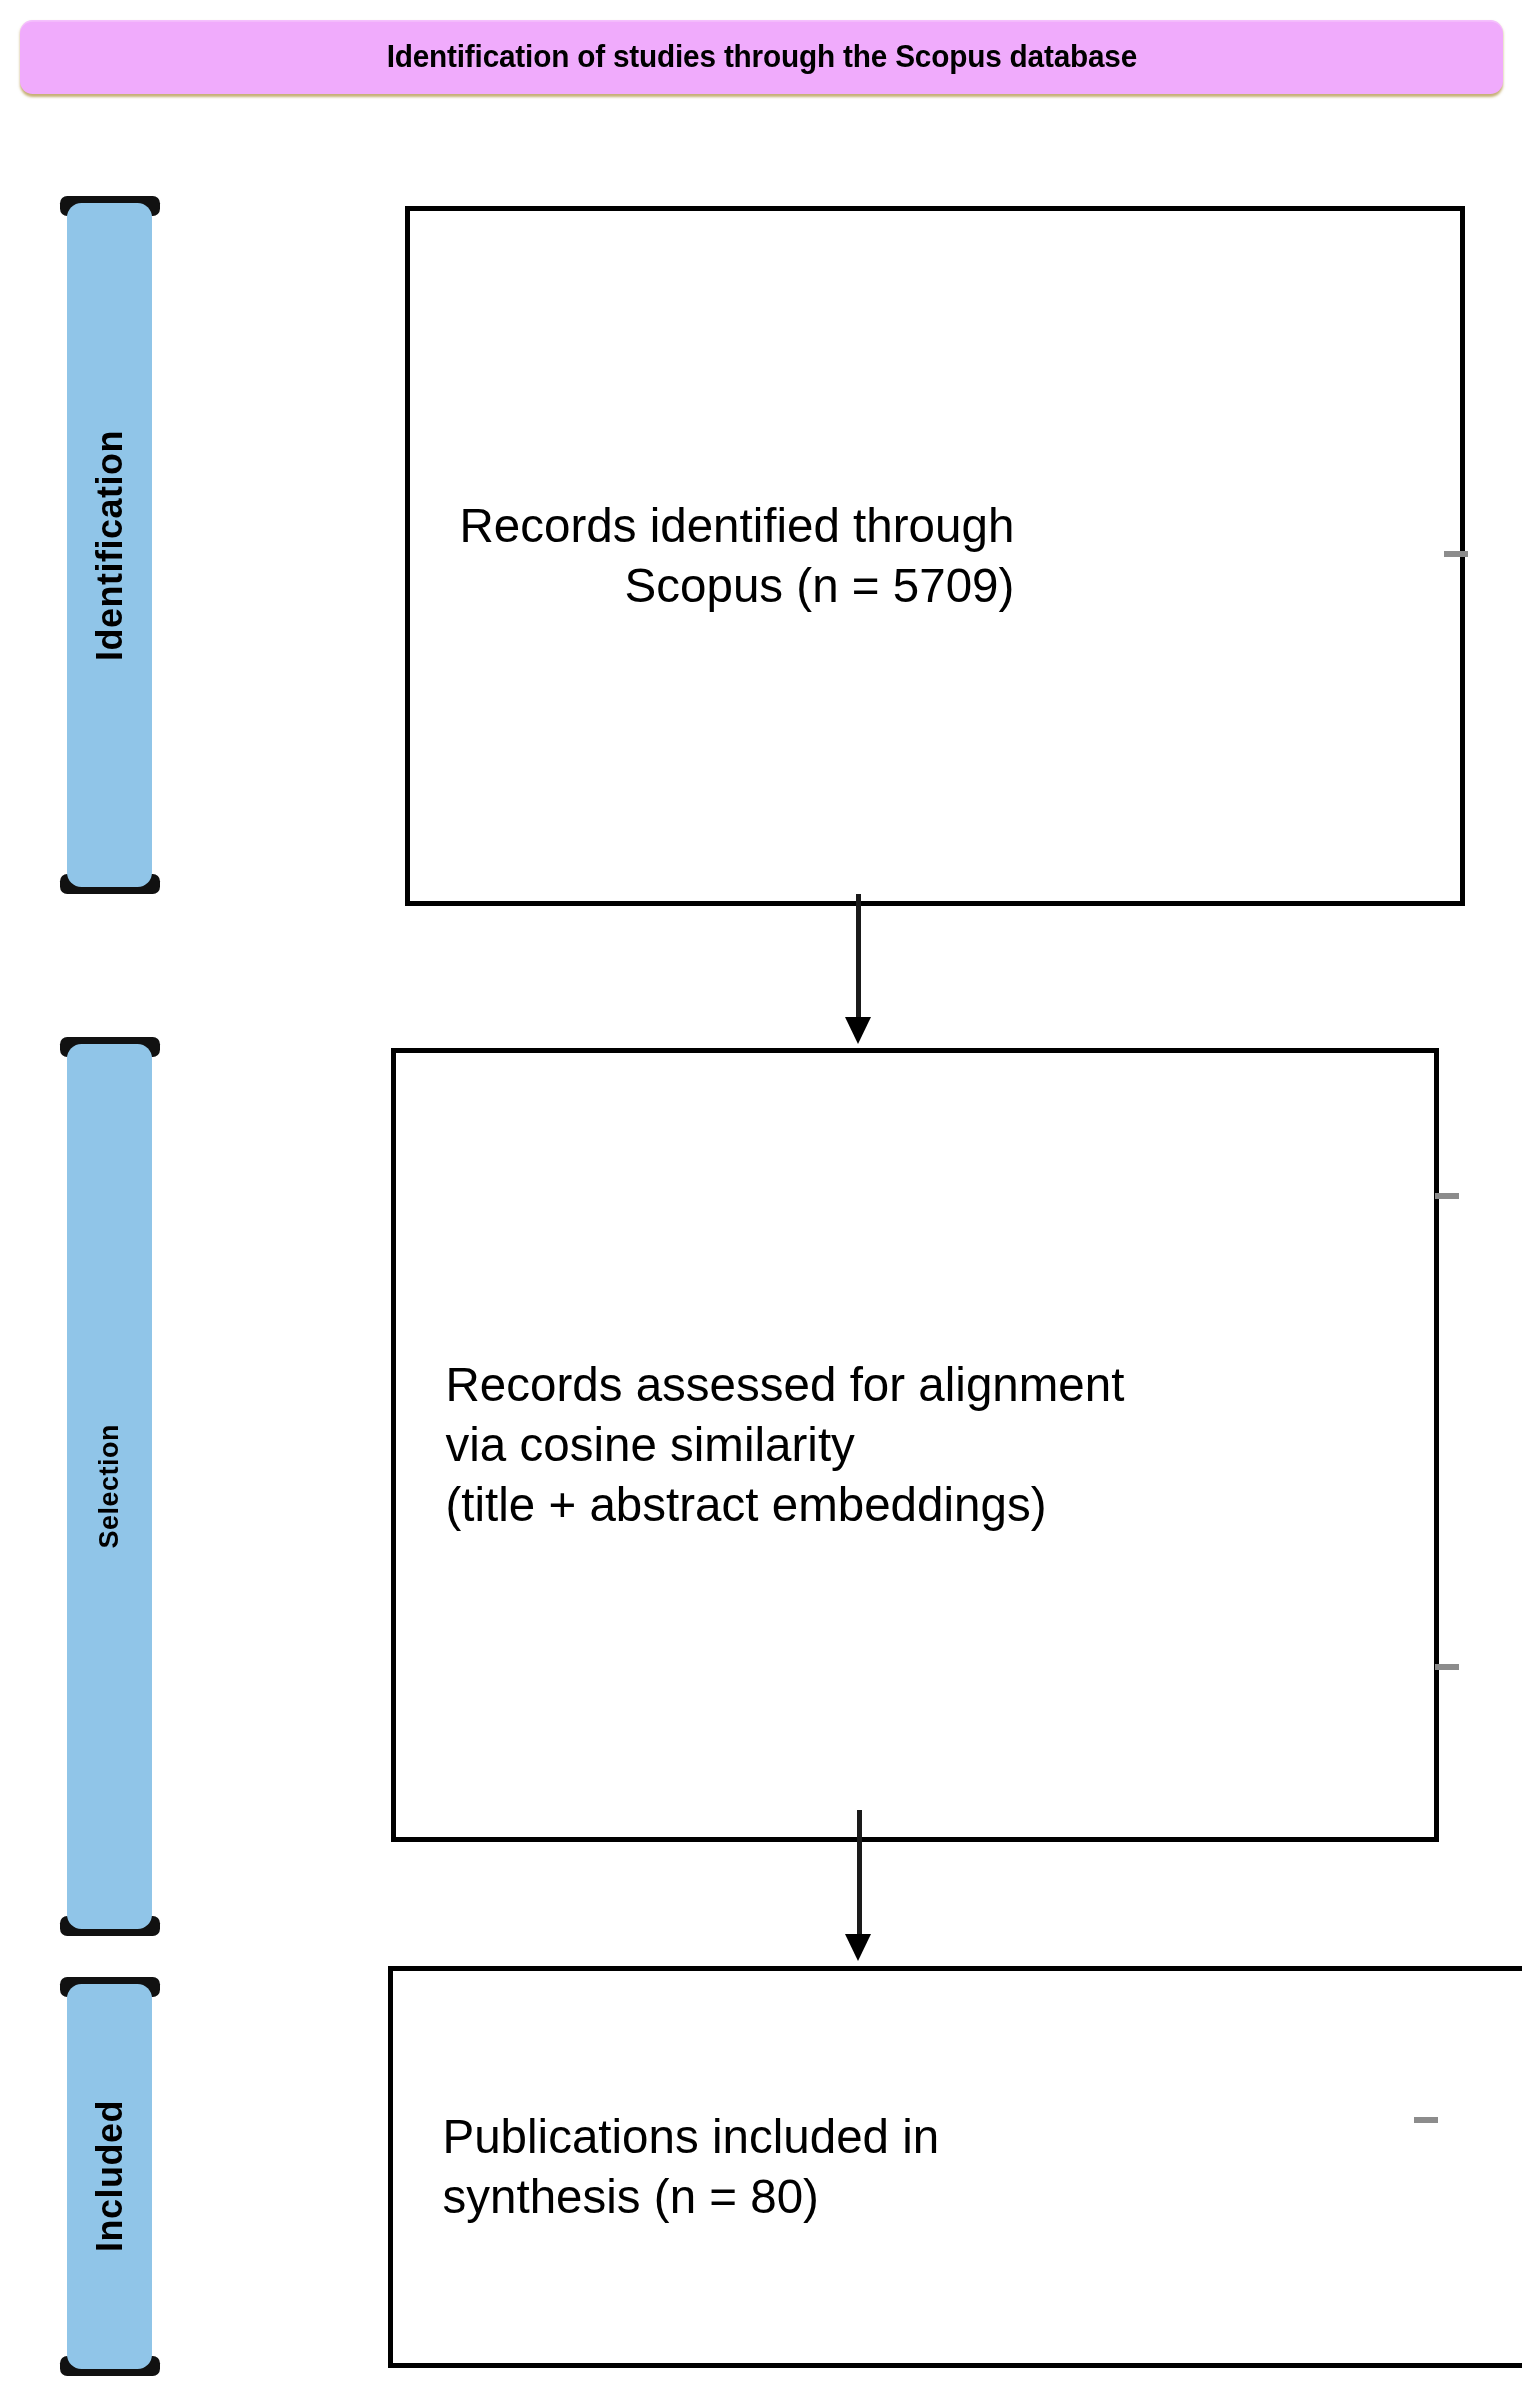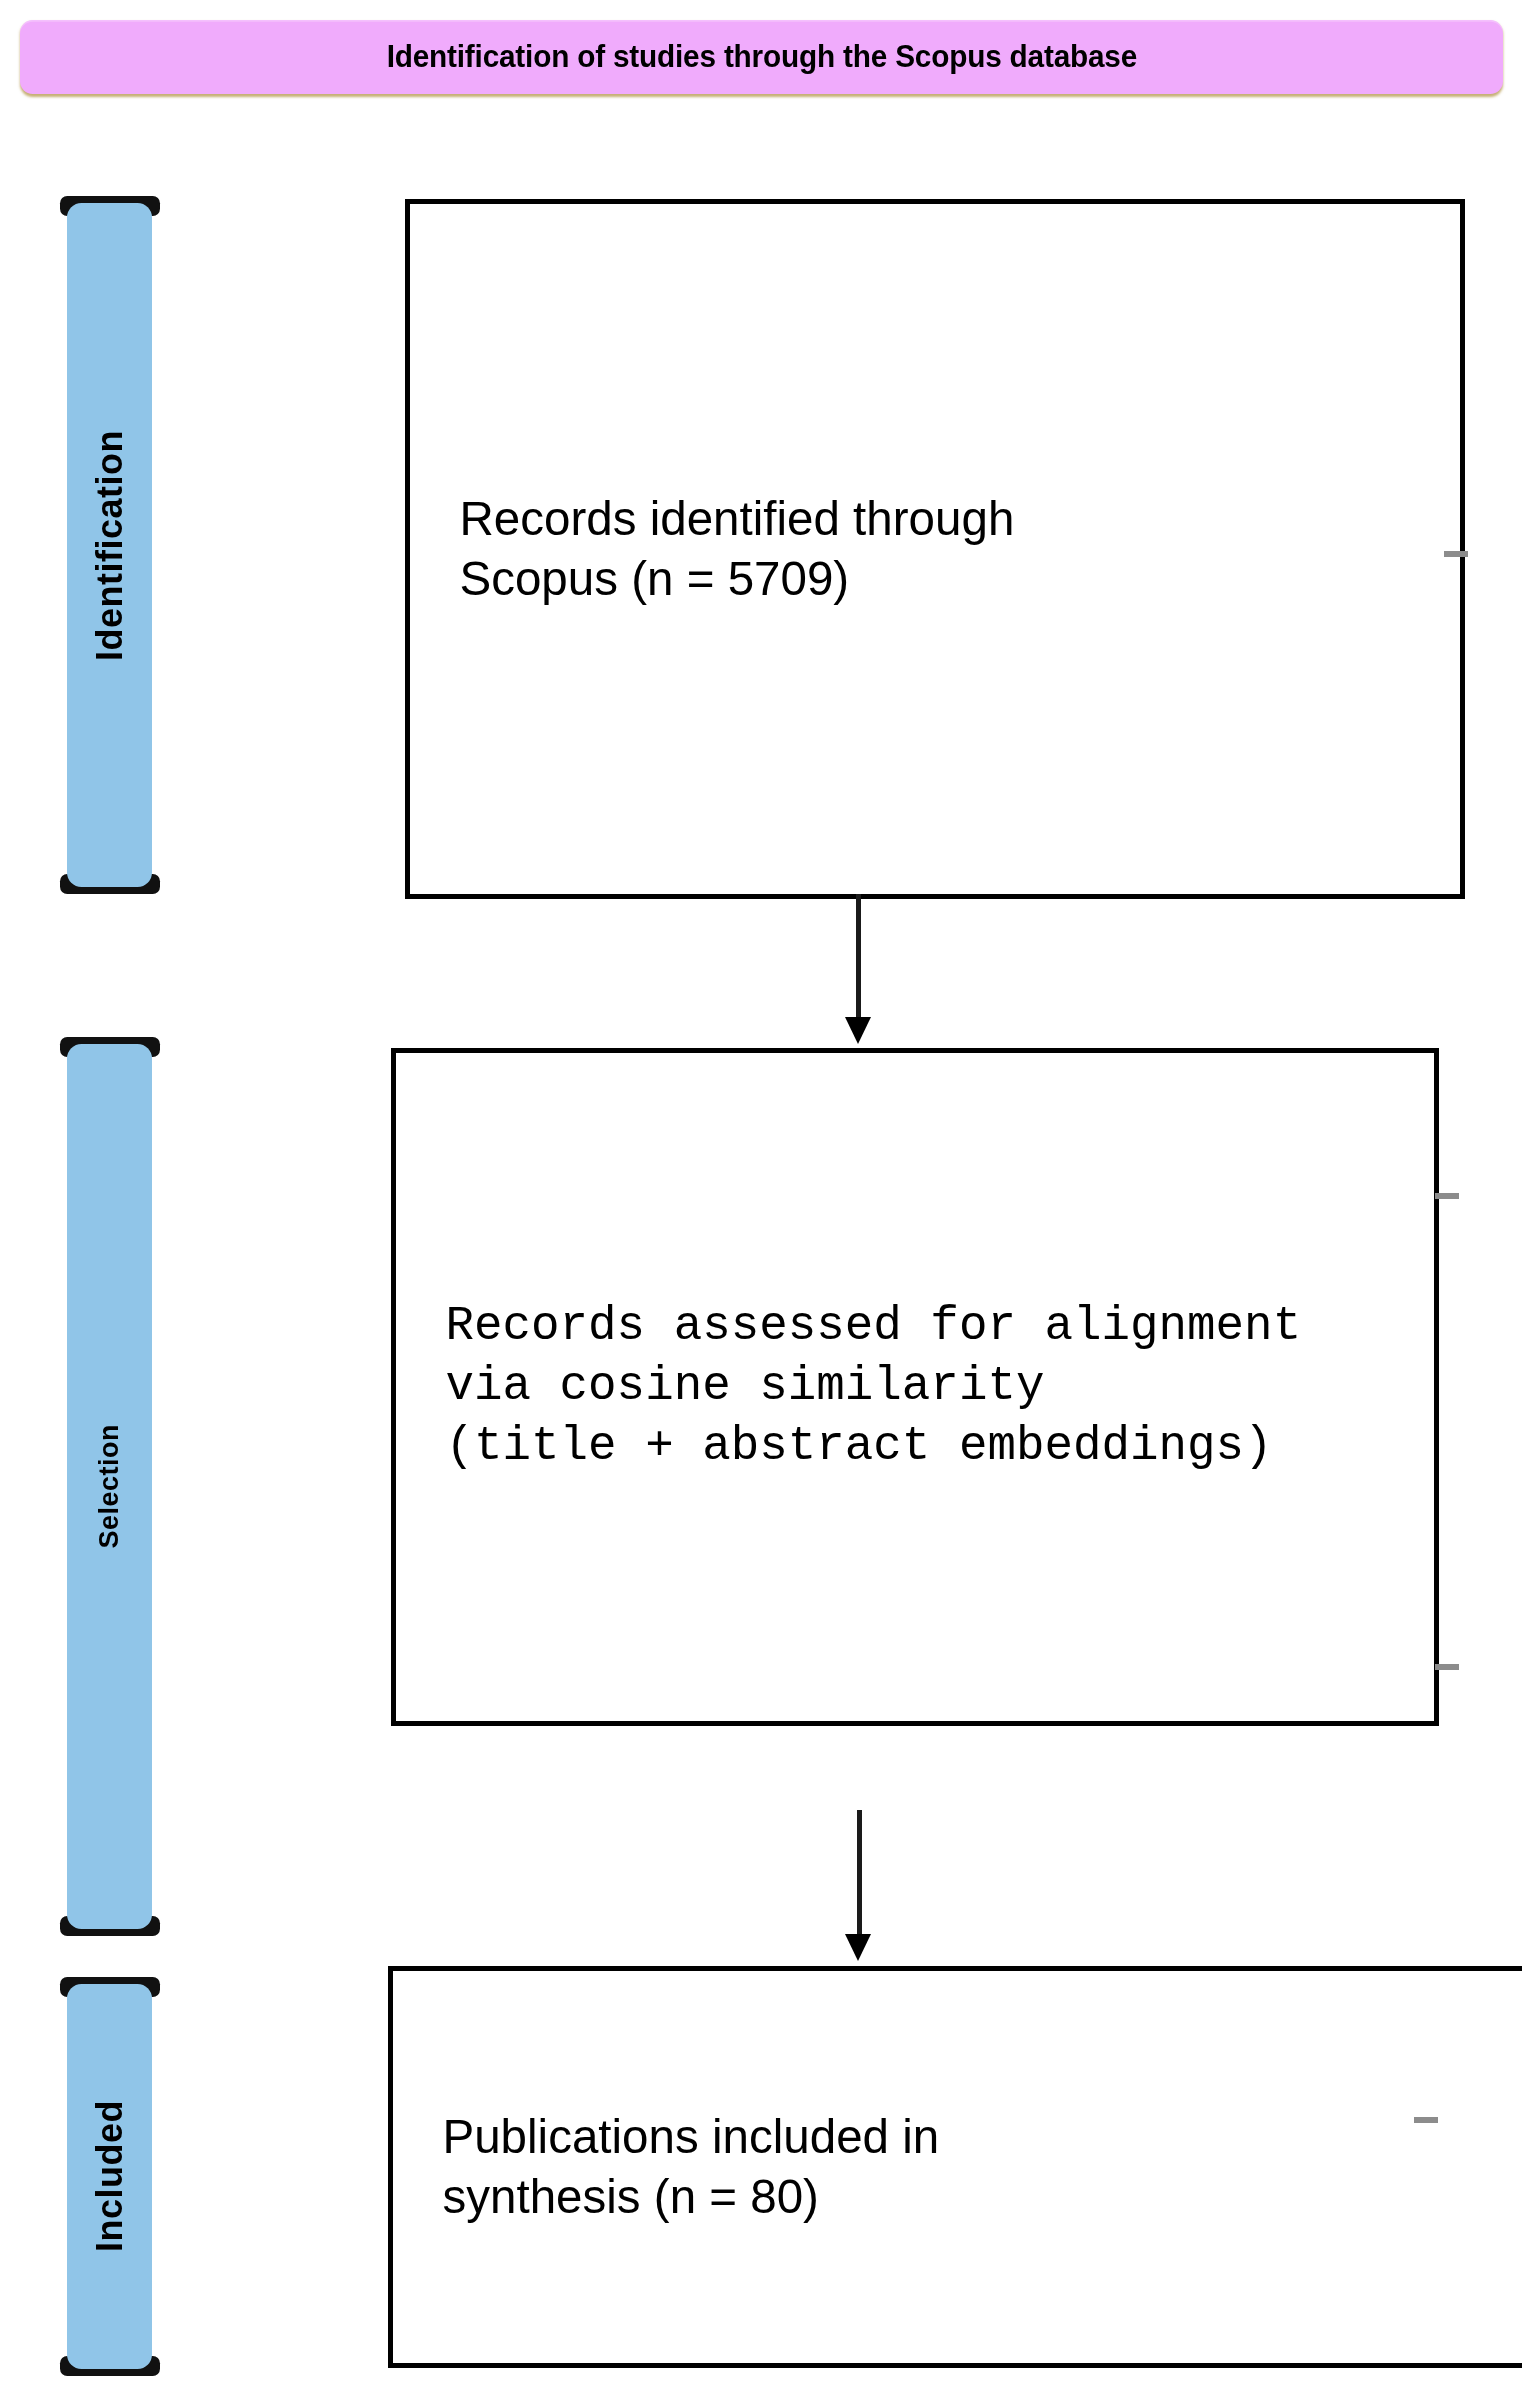--- a/index.html
+++ b/index.html
@@ -151,32 +151,32 @@
   </div>
 
   <div class="stage" style="top:1977px; height:399px;">
     <div class="stage-cap top"></div>
     <div class="stage-cap bot"></div>
     <div class="stage-body">
       <span class="stage-label big">Included</span>
     </div>
   </div>
 
-  <div class="flowbox" style="left:405px; top:199px; width:1060px; height:700px;">
+  <div class="flowbox" style="left:405px; top:206px; width:1060px; height:700px;text-align:right;">
     <div class="flowbox-text">
       <span class="line">Records identified through</span>
       <span class="line">Scopus (n = 5709)</span>
     </div>
   </div>
   <div class="edge-tick" style="left:1444px; top:551px;"></div>
 
   <div class="arrow-shaft" style="left:856px; top:894px; height:127px;"></div>
   <div class="arrow-head" style="left:845px; top:1017px;"></div>
 
-  <div class="flowbox" style="left:391px; top:1048px; width:1048px; height:678px;font-family:Liberation Mono, monospace;">
+  <div class="flowbox" style="left:391px; top:1048px; width:1048px; height:794px;">
     <div class="flowbox-text">
       <span class="line">Records assessed for alignment</span>
       <span class="line">via cosine similarity</span>
       <span class="line">(title + abstract embeddings)</span>
     </div>
   </div>
   <div class="edge-tick" style="left:1435px; top:1193px;"></div>
   <div class="edge-tick" style="left:1435px; top:1664px;"></div>
 
   <div class="arrow-shaft" style="left:857px; top:1810px; height:127px;"></div>

